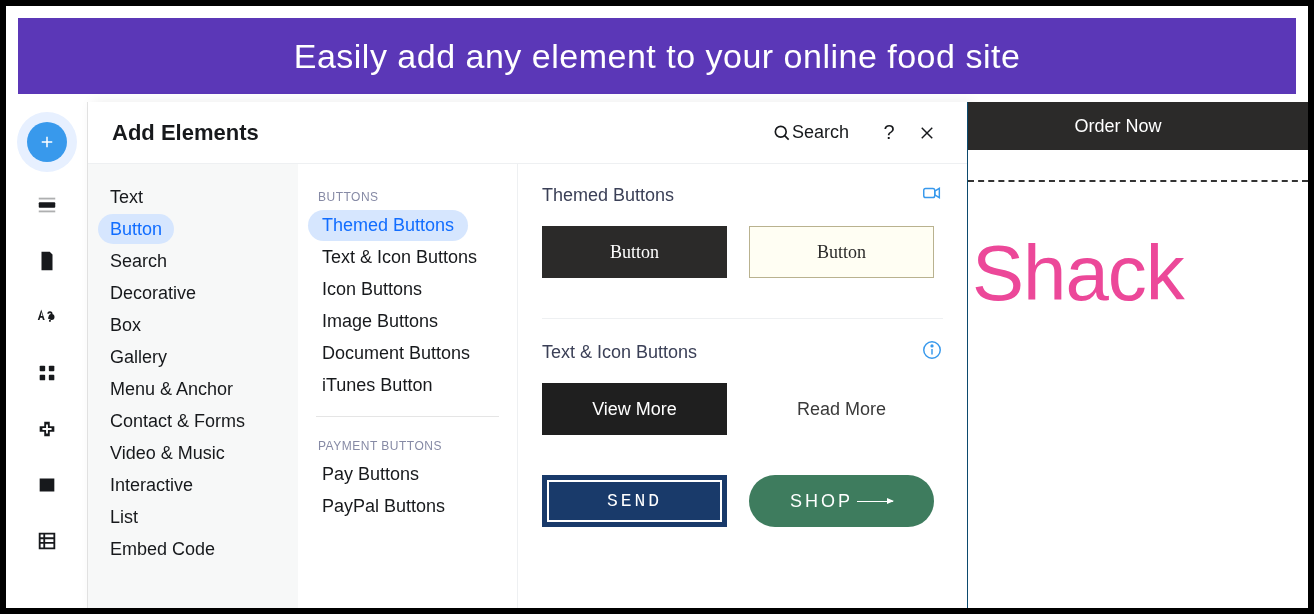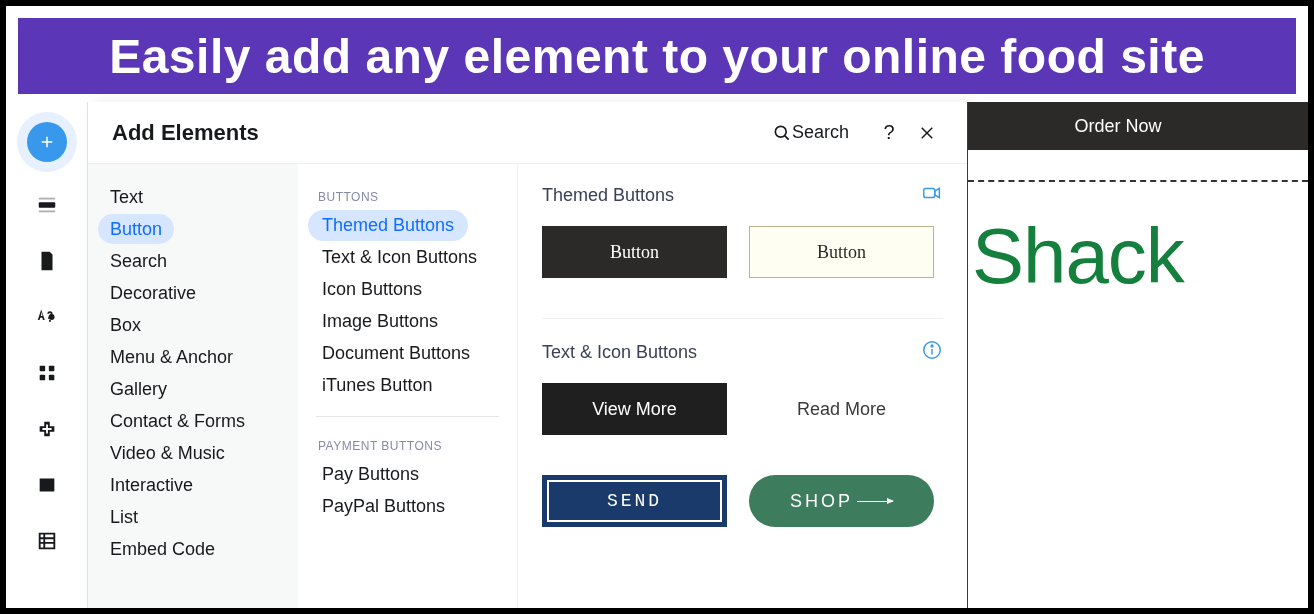--- a/index.html
+++ b/index.html
@@ -1,19 +1,19 @@
 <!DOCTYPE html>
 <html><head>
 <meta charset="utf-8">
 <style>
   *{box-sizing:border-box;margin:0;padding:0;font-family:-apple-system,BlinkMacSystemFont,"Segoe UI",Helvetica,Arial,sans-serif}
   body{background:#000;width:1314px;height:614px;overflow:hidden}
   .frame{position:absolute;left:6px;top:6px;right:6px;bottom:6px;background:#fff}
   .banner{position:absolute;left:9px;top:9px;right:9px;height:82px;background:#5b37b7;border:3px solid #fff;display:flex;align-items:center;justify-content:center}
-  .banner-text{color:#fff;font-size:48px;font-weight:700;letter-spacing:.5px}
+  .banner-text{color:#fff;font-size:34px;font-weight:400;letter-spacing:.5px}
   .app{position:absolute;left:0;top:96px;right:0;bottom:0;display:flex;background:#fff}
   .rail{width:82px;background:#fff;border-right:1px solid #e5e5e5;display:flex;flex-direction:column;align-items:center;padding-top:20px;gap:30px}
   .rail .add{width:40px;height:40px;border-radius:50%;background:#3899ec;display:flex;align-items:center;justify-content:center;box-shadow:0 0 0 10px #e7f0ff}
   .rail .add svg{width:18px;height:18px;fill:#fff}
   .rail .ic{width:26px;height:26px;display:flex;align-items:center;justify-content:center;color:#17191c;cursor:pointer}
   .rail .ic svg{width:22px;height:22px;fill:currentColor}
   .panel{width:880px;display:flex;flex-direction:column;border-right:1px solid #0c4a6e;background:#fff;box-shadow:4px 0 12px rgba(0,0,0,.08)}
   .panel-header{height:62px;display:flex;align-items:center;padding:0 24px;border-bottom:1px solid #eef0f2}
   .panel-title{font-size:22px;font-weight:700;color:#17191c;flex:1}
   .hdr-ic{width:32px;height:32px;display:flex;align-items:center;justify-content:center;cursor:pointer;color:#17191c;margin-left:6px}
@@ -39,21 +39,21 @@
   .btn.vm{background:#1f1f1f;color:#fff;font-family:inherit;font-weight:400}
   .btn.rm{background:transparent;color:#3a3a3a;font-family:inherit;font-weight:400}
   .btn.send{background:#193a6a;color:#fff;border:1px solid #193a6a;outline:2px solid #fff;outline-offset:-7px;letter-spacing:3px;font-family:Liberation Mono, monospace}
   .btn.shop{background:#3e7c5e;color:#fff;border-radius:30px;letter-spacing:3px;font-family:inherit;gap:4px}
   .btn.shop .arrow{width:36px;height:1px;background:#fff;position:relative}
   .btn.shop .arrow:after{content:'';position:absolute;right:-1px;top:-3px;border-left:7px solid #fff;border-top:3.5px solid transparent;border-bottom:3.5px solid transparent}
   .divider{border:none;border-top:1px solid #eef0f2;margin:6px 0 20px}
   .preview{flex:1;position:relative;background:#fff;overflow:hidden}
   .preview .topbar{height:48px;background:#2b2a29;color:#fff;display:flex;align-items:center;justify-content:center;padding-right:40px;font-size:18px;font-family:Georgia,serif;font-weight:300}
   .preview .dash{height:0;border-top:2px dashed #333;margin:30px 0 0}
-  .preview .logo{font-size:78px;color:#15803d;font-weight:300;font-family:"Helvetica Neue",Arial,sans-serif;padding-left:4px;margin-top:29px;letter-spacing:-1px}
+  .preview .logo{font-size:78px;color:#ec4899;font-weight:300;font-family:"Helvetica Neue",Arial,sans-serif;padding-left:4px;margin-top:46px;letter-spacing:-1px}
 </style>
 </head>
 <body>
 
 <div class="frame">
   <div class="banner">
     <div class="banner-text">Easily add any element to your online food site</div>
   </div>
 
   <div class="app">
@@ -136,22 +136,22 @@
         </div>
       </div>
 
       <div class="panel-body">
         <div class="col1" id="col1">
             <div class="row"><div class="item">Text</div></div>
             <div class="row"><div class="item active">Button</div></div>
             <div class="row"><div class="item">Search</div></div>
             <div class="row"><div class="item">Decorative</div></div>
             <div class="row"><div class="item">Box</div></div>
+            <div class="row"><div class="item">Gallery</div></div>
             <div class="row"><div class="item">Menu &amp; Anchor</div></div>
-            <div class="row"><div class="item">Gallery</div></div>
             <div class="row"><div class="item">Contact &amp; Forms</div></div>
             <div class="row"><div class="item">Video &amp; Music</div></div>
             <div class="row"><div class="item">Interactive</div></div>
             <div class="row"><div class="item">List</div></div>
             <div class="row"><div class="item">Embed Code</div></div>
           </div>
         <div class="col2" id="col2">
             <div class="group-label">BUTTONS</div>
             <div><div class="item active">Themed Buttons</div></div>
             <div><div class="item">Text &amp; Icon Buttons</div></div>

